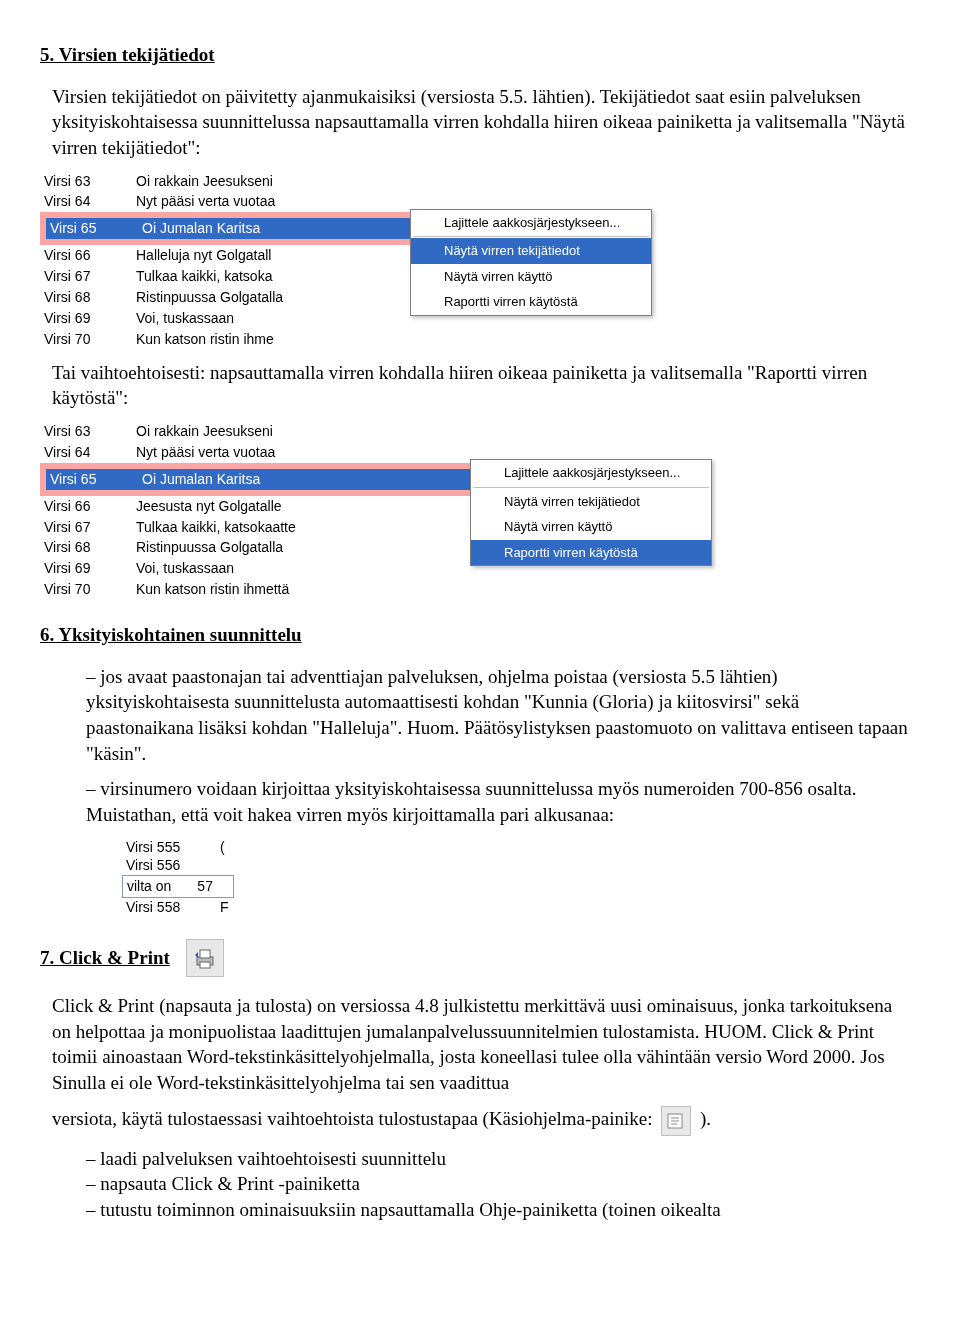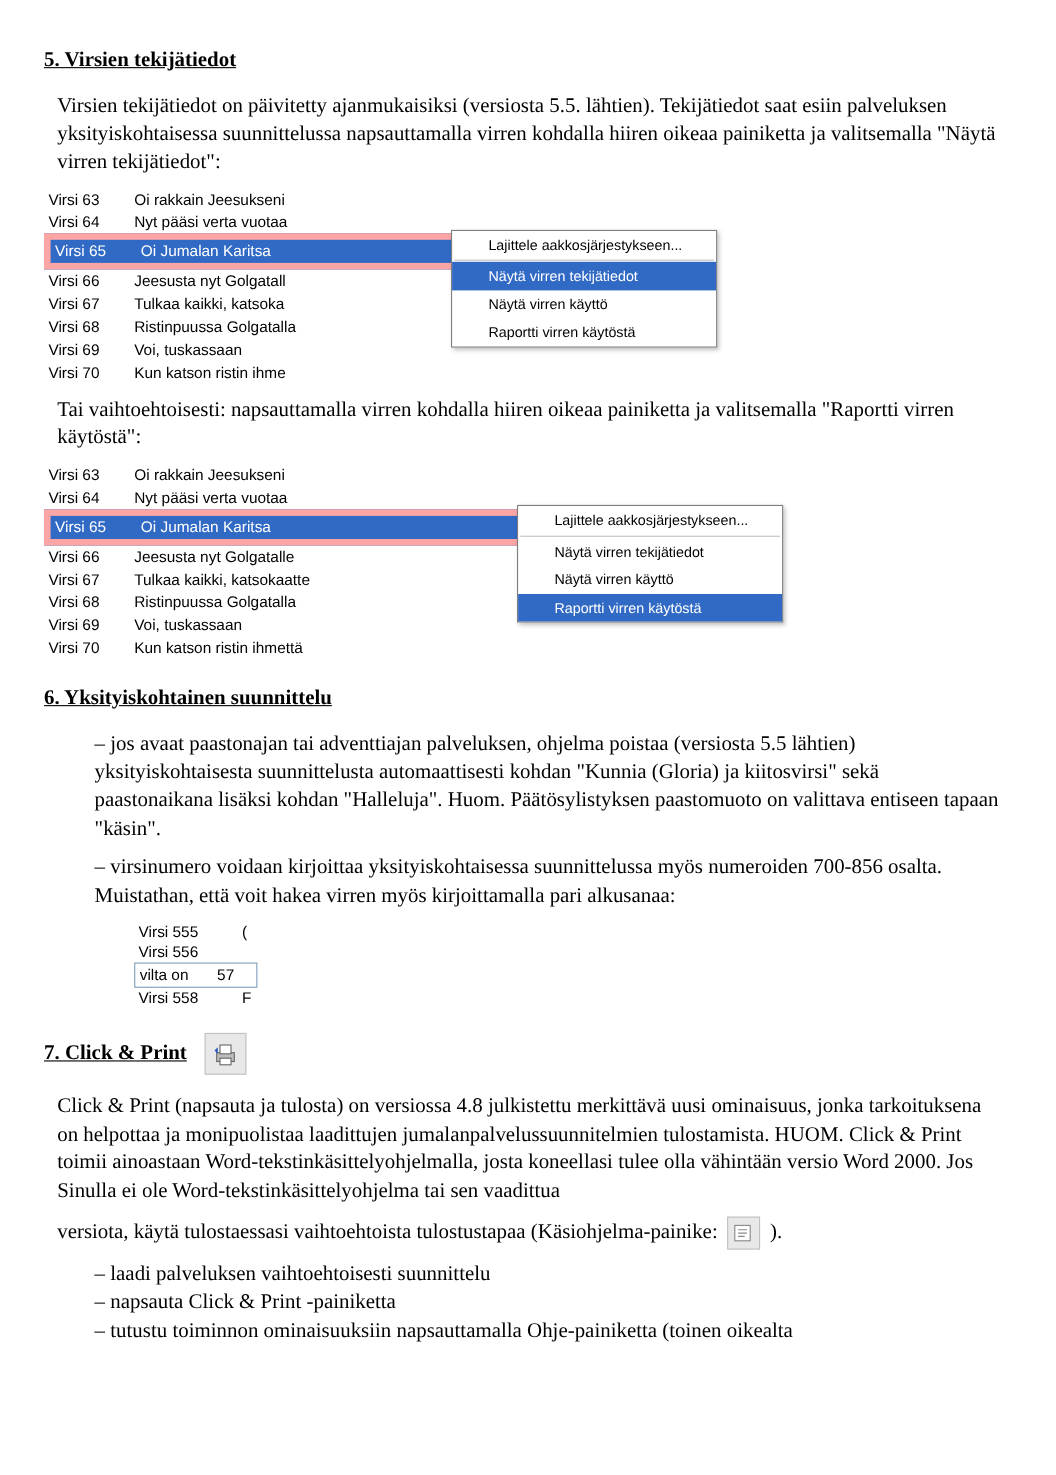--- a/index.html
+++ b/index.html
@@ -35,20 +35,21 @@
   
   .hymn-list {
     background: #fff;
     font-family: Verdana, Tahoma, Arial, sans-serif;
     font-size: 14px;
     width: 608px;
     position: relative;
   }
   .hymn-row {
     display: flex;
+    gap: 14px;
     padding: 1px 4px;
     white-space: nowrap;
     overflow: hidden;
     align-items: flex-end;
   }
   .hymn-row.sel {
     background: #316ac5;
     color: #fff;
     border: 6px solid #fca5a5;
   }
@@ -134,21 +135,21 @@
     <div class="hymn-row">
       <span class="hymn-num">Virsi 64</span>
       <span>Nyt pääsi verta vuotaa</span>
     </div>
     <div class="hymn-row sel">
       <span class="hymn-num">Virsi 65</span>
       <span>Oi Jumalan Karitsa</span>
     </div>
     <div class="hymn-row">
       <span class="hymn-num">Virsi 66</span>
-      <span>Jeesusta nyt Golgatall</span>
+      <span>Halleluja nyt Golgatall</span>
     </div>
     <div class="hymn-row">
       <span class="hymn-num">Virsi 67</span>
       <span>Tulkaa kaikki, katsoka</span>
     </div>
     <div class="hymn-row">
       <span class="hymn-num">Virsi 68</span>
       <span>Ristinpuussa Golgatalla</span>
     </div>
     <div class="hymn-row">

